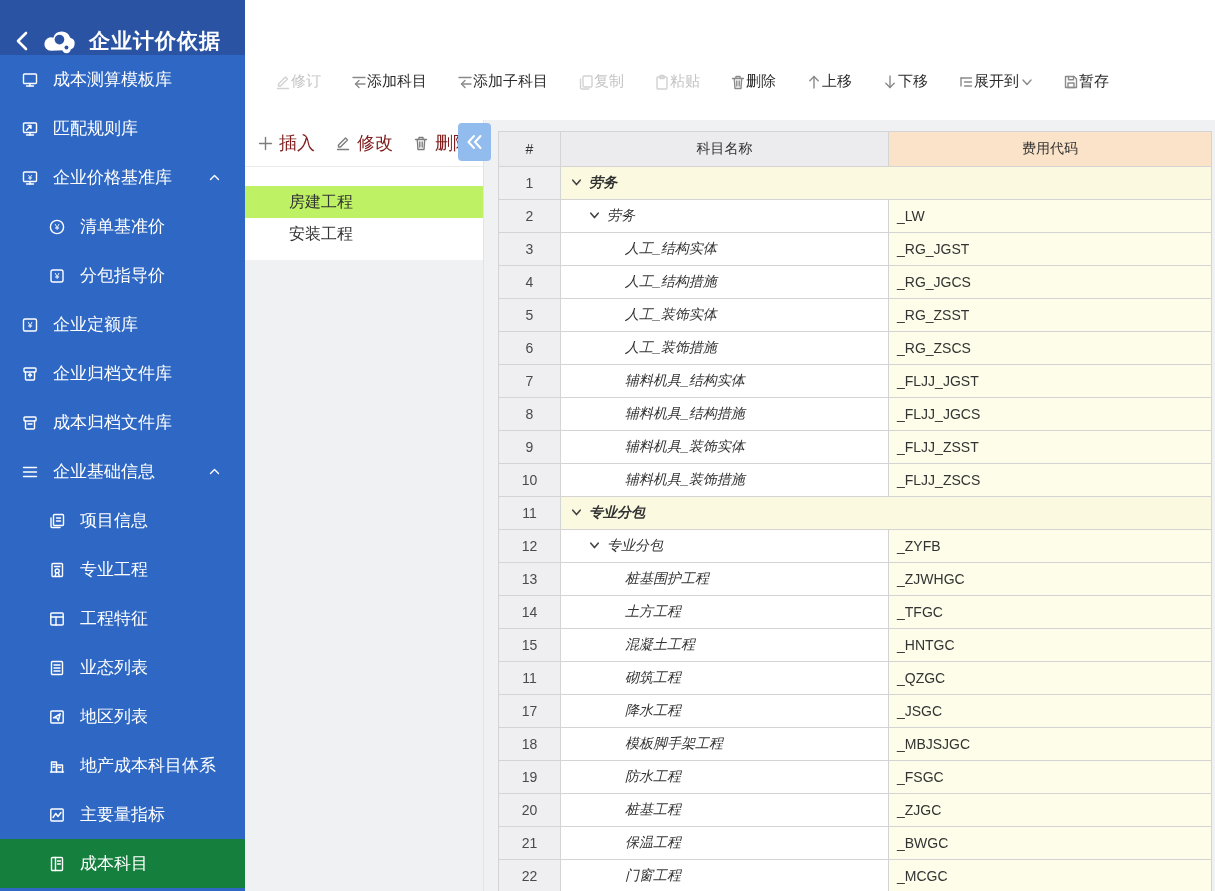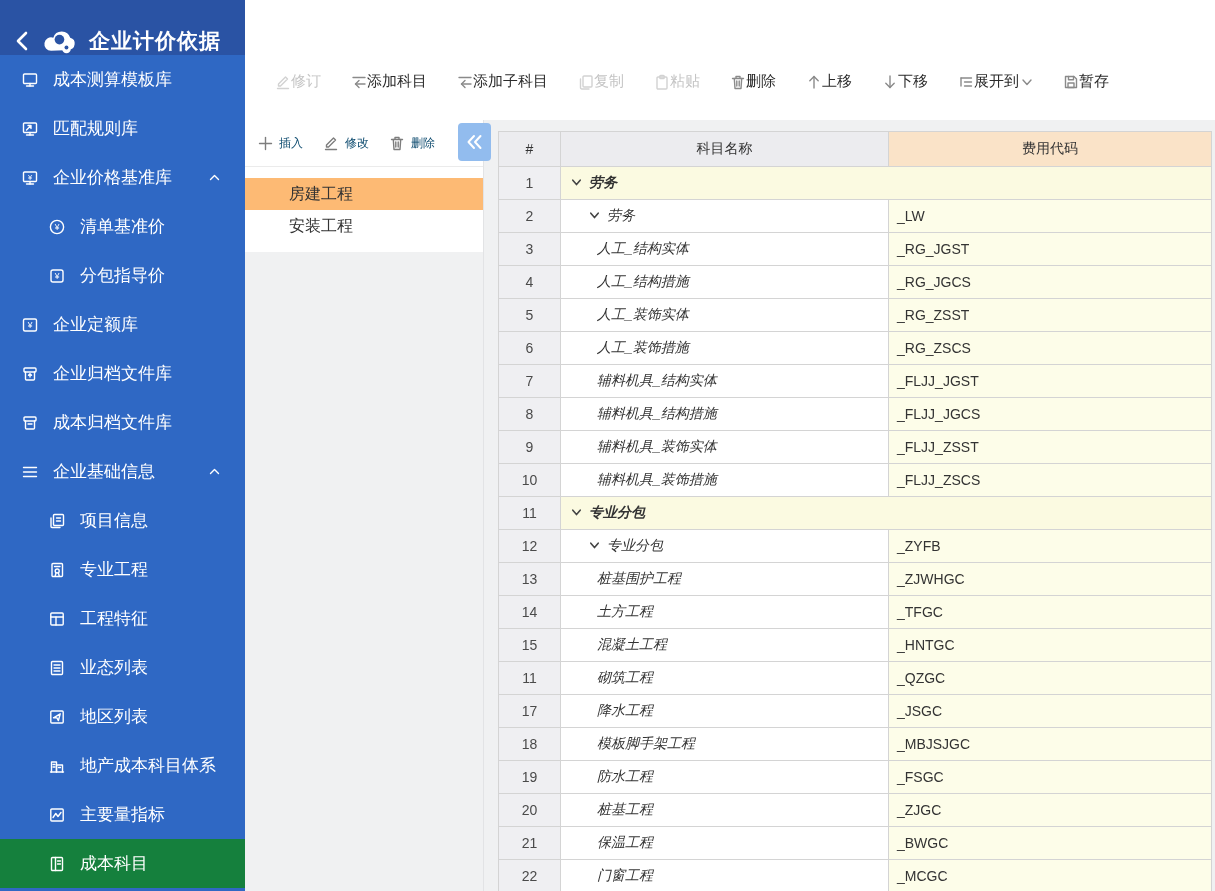--- a/index.html
+++ b/index.html
@@ -33,42 +33,42 @@
   .tbtn.disabled{color:#c5c5c5;cursor:default;}
   .tbtn.disabled .icon{color:#d2d2d2;}
   .tbtn .tcaret{color:#8a8a8a;margin-left:2px;display:flex;}
 
   .content{position:absolute;left:0;top:120px;right:0;bottom:0;background:#F0F1F2;}
   .vdivider{position:absolute;left:238px;top:0;bottom:0;width:1px;background:#E2E3E5;}
 
   
   .panel{position:absolute;left:0;top:0;width:238px;background:#fff;padding-bottom:10px;}
   .panel-toolbar{height:46px;display:flex;align-items:center;gap:20px;padding-left:13px;border-bottom:1px solid #EBEBEB;}
-  .pbtn{display:flex;align-items:center;gap:6px;font-size:12px;color:#0c4a6e;cursor:pointer;}
+  .pbtn{display:flex;align-items:center;gap:6px;font-size:18px;color:#7f1d1d;cursor:pointer;}
   .pbtn .icon{color:#7d7d7d;}
   .panel-list{padding-top:11px;}
   .panel-item{height:32px;display:flex;align-items:center;padding-left:44px;font-size:16px;color:#333;cursor:pointer;}
-  .panel-item.selected{background:#fdba74;}
+  .panel-item.selected{background:#bef264;margin-top:8px;}
   .collapse-btn{position:absolute;left:213px;top:3px;width:33px;height:38px;background:#92BCEE;border-radius:4px;
     display:flex;align-items:center;justify-content:center;color:#fff;cursor:pointer;z-index:5;}
 
   
   .tablewrap{position:absolute;left:253px;top:11px;width:714px;bottom:0;overflow:hidden;}
   table{border-collapse:collapse;table-layout:fixed;width:713px;font-size:14px;}
   th,td{border:1px solid #D4D4D4;padding:0;overflow:hidden;white-space:nowrap;}
   thead th{height:34px;background:#ECECEF;font-weight:400;color:#333;text-align:center;font-size:14px;}
   thead th.col-code{background:#FAE3C8;}
   tbody td{height:32px;}
   td.cnum{background:#EFEFF2;text-align:center;color:#4a4a4a;}
   td.cname{background:#fff;color:#333;font-style:italic;}
   td.ccode{background:#FDFDE9;padding-left:8px;color:#333;}
   tr.group td.cname{background:#FBFAE1;font-weight:700;}
   .ind0{padding-left:10px;}
   .ind1{padding-left:28px;}
-  .ind2{padding-left:36px;}
+  .ind2{padding-left:64px;}
   .tchev{display:inline-flex;margin-right:7px;color:#444;vertical-align:-1px;cursor:pointer;}
 </style>
 </head>
 <body>
 
 <div class="app">
 
   <aside class="sidebar">
     <div class="sidebar-header">
       <span class="back">

